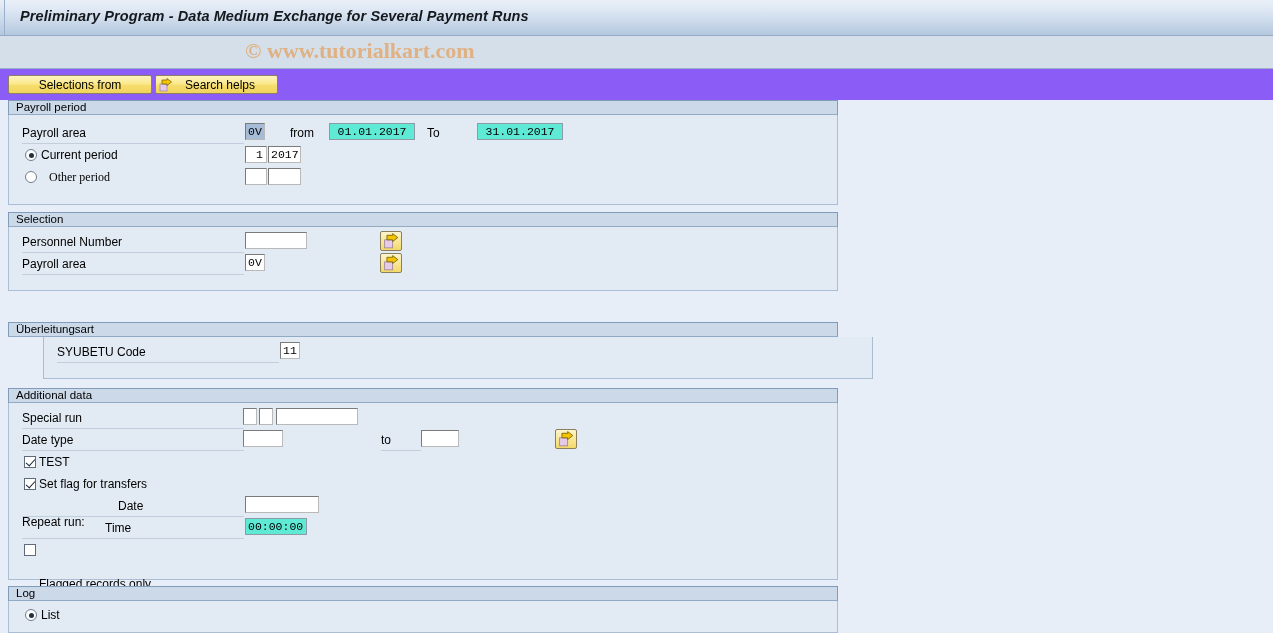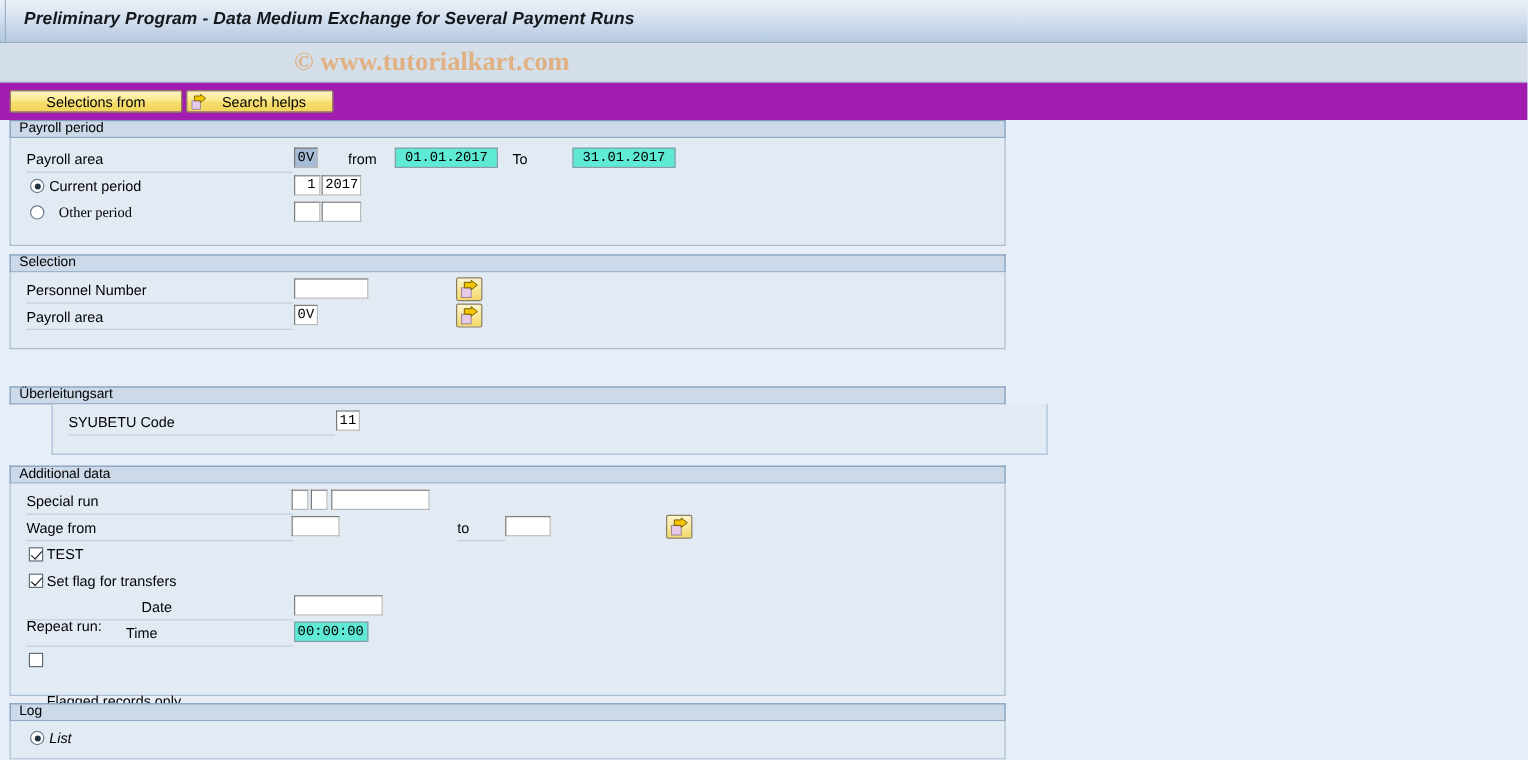--- a/index.html
+++ b/index.html
@@ -63,21 +63,21 @@
     font-weight: bold;
     color: #e0b183;
     white-space: nowrap;
   }
 
   
   .toolbar {
     position: absolute;
     left: 0; top: 69px;
     width: 1273px; height: 31px;
-    background: #a21caf;
+    background: #8b5cf6;
   }
   .tb-btn {
     position: absolute;
     top: 6px;
     height: 19px;
     background: linear-gradient(to bottom, #fdf3c0 0%, #fbe98e 45%, #f6dd6d 55%, #f2d45c 100%);
     border: 1px solid #8b8060;
     border-radius: 2px;
     box-sizing: border-box;
     font-size: 12px;
@@ -286,21 +286,21 @@
 
 <div class="panel-head" style="top:388px;">Additional data</div>
 <div class="panel" style="top:403px; height:177px;">
 
   <div class="lbl" style="left:13px; top:8px;">Special run</div>
   <div class="lbl-underline" style="left:13px; top:25px; width:222px;"></div>
   <div class="inp" style="left:234px; top:5px; width:14px; height:17px;"></div>
   <div class="inp" style="left:250px; top:5px; width:14px; height:17px;"></div>
   <div class="inp" style="left:267px; top:5px; width:82px; height:17px;"></div>
 
-  <div class="lbl" style="left:13px; top:30px;">Wage from</div>
+  <div class="lbl" style="left:13px; top:30px;">Date type</div>
   <div class="lbl-underline" style="left:13px; top:47px; width:222px;"></div>
   <div class="inp" style="left:234px; top:27px; width:40px; height:17px;"></div>
   <div class="lbl" style="left:372px; top:30px;">to</div>
   <div class="lbl-underline" style="left:372px; top:47px; width:40px; height:1px;"></div>
   <div class="inp" style="left:412px; top:27px; width:38px; height:17px;"></div>
   <div class="msbtn" style="left:546px; top:26px;">
     <svg width="17" height="16" viewBox="0 0 14 14">
       <rect x="1" y="6" width="7" height="7" fill="#e6cbe8" stroke="#9a7f9c" stroke-width="0.7"></rect>
       <path d="M3 2 L8 2 L8 0.5 L12.5 4 L8 7.5 L8 6 L3 6 Z" fill="#f5c400" stroke="#6b5a00" stroke-width="0.7" stroke-linejoin="round"></path>
     </svg>
@@ -319,16 +319,16 @@
 
   <div class="lbl" style="left:96px; top:118px;">Time</div>
   <div class="lbl-underline" style="left:13px; top:135px; width:222px;"></div>
   <div class="inp gray" style="left:236px; top:115px; width:62px; height:17px;">00:00:00</div>
 
   <div class="chk" style="left:15px; top:141px;"></div>
   <div class="lbl" style="left:30px; top:140px;margin-top:34px;">Flagged records only</div>
 </div>
 
 <div class="panel-head" style="top:586px;">Log</div>
-<div class="panel" style="top:601px; height:32px;font-style:italic;">
+<div class="panel" style="top:601px; height:32px;">
   <div class="radio on" style="left:16px; top:8px;"></div>
   <div class="lbl" style="left:32px; top:7px;">List</div>
 </div>
 
 </body></html>

